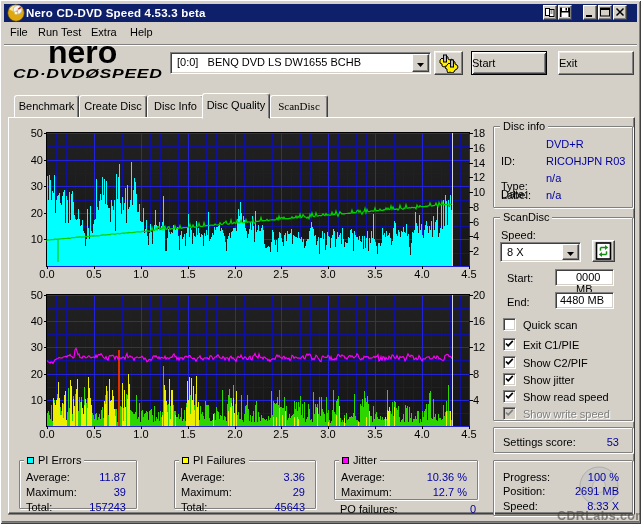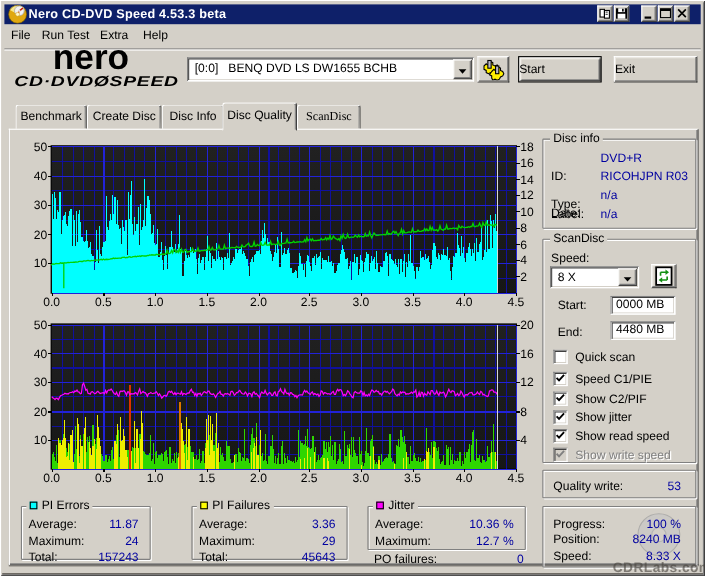--- a/index.html
+++ b/index.html
@@ -233,21 +233,21 @@
 <path d="M422.5 426v3" stroke="#000" stroke-width="1" shape-rendering="crispEdges"></path>
 <text x="469" y="438" text-anchor="middle" class="ax">4.5</text>
 <path d="M469.5 426v3" stroke="#000" stroke-width="1" shape-rendering="crispEdges"></path>
 </svg>
 
 <div class="grp" style="left:19px;top:460px;width:118px;height:49px;">
   <div class="glabel" style="left:4px;"><span class="lgd" style="background:#00ffff;"></span>PI Errors</div>
   <div class="abs" style="left:6px;top:10px;">Average:</div>
     <div class="abs blue" style="right:10px;top:10px;">11.87</div>
   <div class="abs" style="left:6px;top:25px;">Maximum:</div>
-    <div class="abs blue" style="right:10px;top:25px;">24</div>
+    <div class="abs blue" style="right:10px;top:25px;">39</div>
   <div class="abs" style="left:6px;top:40px;">Total:</div>
     <div class="abs blue" style="right:10px;top:40px;">157243</div>
 </div>
 <div class="grp" style="left:174px;top:460px;width:142px;height:49px;">
   <div class="glabel" style="left:4px;"><span class="lgd" style="background:#ffff00;"></span>PI Failures</div>
   <div class="abs" style="left:6px;top:10px;">Average:</div>
     <div class="abs blue" style="right:10px;top:10px;">3.36</div>
   <div class="abs" style="left:6px;top:25px;">Maximum:</div>
     <div class="abs blue" style="right:10px;top:25px;">29</div>
   <div class="abs" style="left:6px;top:40px;">Total:</div>
@@ -293,63 +293,63 @@
         <path d="M7.5 6.5 v3.2"></path>
         <path d="M13.5 13.5 h-5"></path>
         <path d="M13.5 13.5 v-3.2"></path>
     </g>
     <path d="M12 4 l3.2 2.5 -3.2 2.5z" fill="#129012"></path>
     <path d="M9 11 l-3.2 2.5 3.2 2.5z" fill="#129012"></path>
   </svg>
 </div>
 <div class="abs" style="left:507px;top:272px;">Start:</div>
 <div class="sunken abs" style="left:555px;top:269px;width:59px;height:17px;">
-    <span class="abs" style="left:4px;top:1px;">0000 MB</span>
+    <span class="abs" style="left:20px;top:1px;">0000 MB</span>
   </div>
 <div class="abs" style="left:507px;top:296px;">End:</div>
 <div class="sunken abs" style="left:555px;top:292px;width:59px;height:17px;">
     <span class="abs" style="left:4px;top:1px;">4480 MB</span>
   </div>
 
 <div class="chk" style="left:503px;top:318px;"></div>
 <div class="abs" style="left:523px;top:319px;">Quick scan</div>
 
 <div class="chk" style="left:503px;top:338px;"><svg width="11" height="11" viewBox="0 0 11 11">
       <path d="M2 4.5 L4.2 6.8 L8.8 1.8" stroke="#000" stroke-width="1.7" fill="none"></path>
     </svg></div>
-<div class="abs" style="left:523px;top:339px;">Speed C1/PIE</div>
+<div class="abs" style="left:523px;top:339px;">Exit C1/PIE</div>
 <div class="chk" style="left:503px;top:356px;"><svg width="11" height="11" viewBox="0 0 11 11">
       <path d="M2 4.5 L4.2 6.8 L8.8 1.8" stroke="#000" stroke-width="1.7" fill="none"></path>
     </svg></div>
 <div class="abs" style="left:523px;top:357px;">Show C2/PIF</div>
 <div class="chk" style="left:503px;top:373px;"><svg width="11" height="11" viewBox="0 0 11 11">
       <path d="M2 4.5 L4.2 6.8 L8.8 1.8" stroke="#000" stroke-width="1.7" fill="none"></path>
     </svg></div>
 <div class="abs" style="left:523px;top:374px;">Show jitter</div>
 <div class="chk" style="left:503px;top:390px;"><svg width="11" height="11" viewBox="0 0 11 11">
       <path d="M2 4.5 L4.2 6.8 L8.8 1.8" stroke="#000" stroke-width="1.7" fill="none"></path>
     </svg></div>
 <div class="abs" style="left:523px;top:391px;">Show read speed</div>
 <div class="chk" style="left:503px;top:407px;background:#d4d0c8;"><svg width="11" height="11" viewBox="0 0 11 11">
       <path d="M2 4.5 L4.2 6.8 L8.8 1.8" stroke="#808080" stroke-width="1.7" fill="none"></path>
     </svg></div>
 <div class="abs" style="left:523px;top:408px;color:#808080;text-shadow:1px 1px 0 #fff;">Show write speed</div>
 
 <div class="grp" style="left:493px;top:427px;width:140px;height:26px;">
-  <div class="abs" style="left:9px;top:8px;">Quality write:</div>
+  <div class="abs" style="left:9px;top:8px;">Settings score:</div>
   <div class="abs blue" style="right:13px;top:8px;">53</div>
 </div>
 
 <div class="grp" style="left:493px;top:460px;width:140px;height:56px;">
   <svg class="abs" style="left:82px;top:2px;" width="46" height="46" viewBox="0 0 46 46">
     <circle cx="23" cy="23" r="19" fill="#c4c4c4" opacity="0.6"></circle>
     <circle cx="23" cy="23" r="6" fill="#d4d0c8"></circle>
     <circle cx="23" cy="23" r="19" fill="none" stroke="#989898" opacity="0.6"></circle>
     <circle cx="23" cy="23" r="6.5" fill="none" stroke="#b0b0b0" opacity="0.8"></circle>
   </svg>
   <div class="abs" style="left:9px;top:10px;">Progress:</div>
     <div class="abs blue" style="right:13px;top:10px;">100 %</div>
   <div class="abs" style="left:9px;top:24px;">Position:</div>
-    <div class="abs blue" style="right:13px;top:24px;">8240 MB</div>
+    <div class="abs blue" style="right:13px;top:24px;">2691 MB</div>
   <div class="abs" style="left:9px;top:39px;">Speed:</div>
     <div class="abs blue" style="right:13px;top:39px;">8.33 X</div>
 </div>
 <div class="abs" style="left:557px;top:509px;color:#46423c;opacity:0.6;font-weight:bold;font-size:12.5px;letter-spacing:0.4px;z-index:9;">CDRLabs.com</div>
 
 </body></html>

